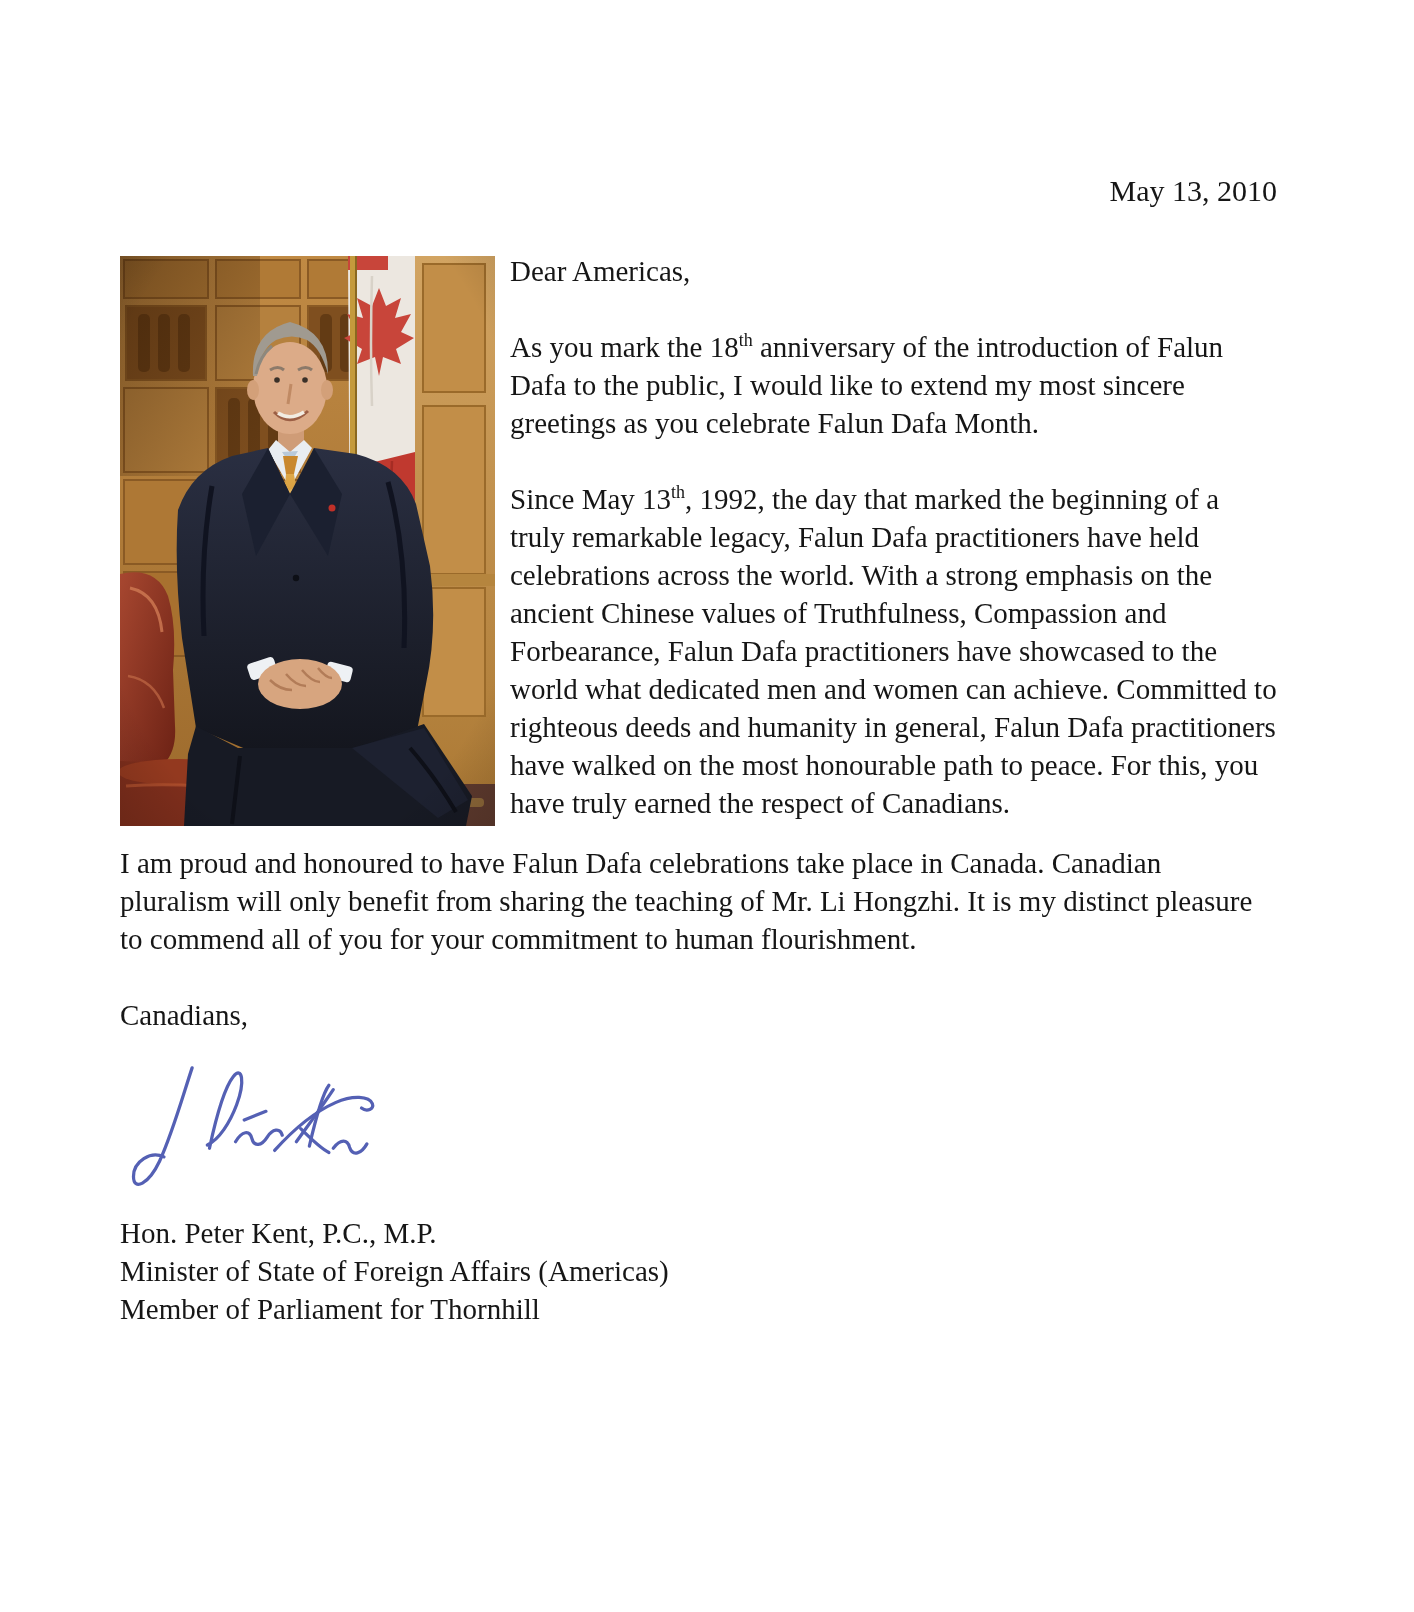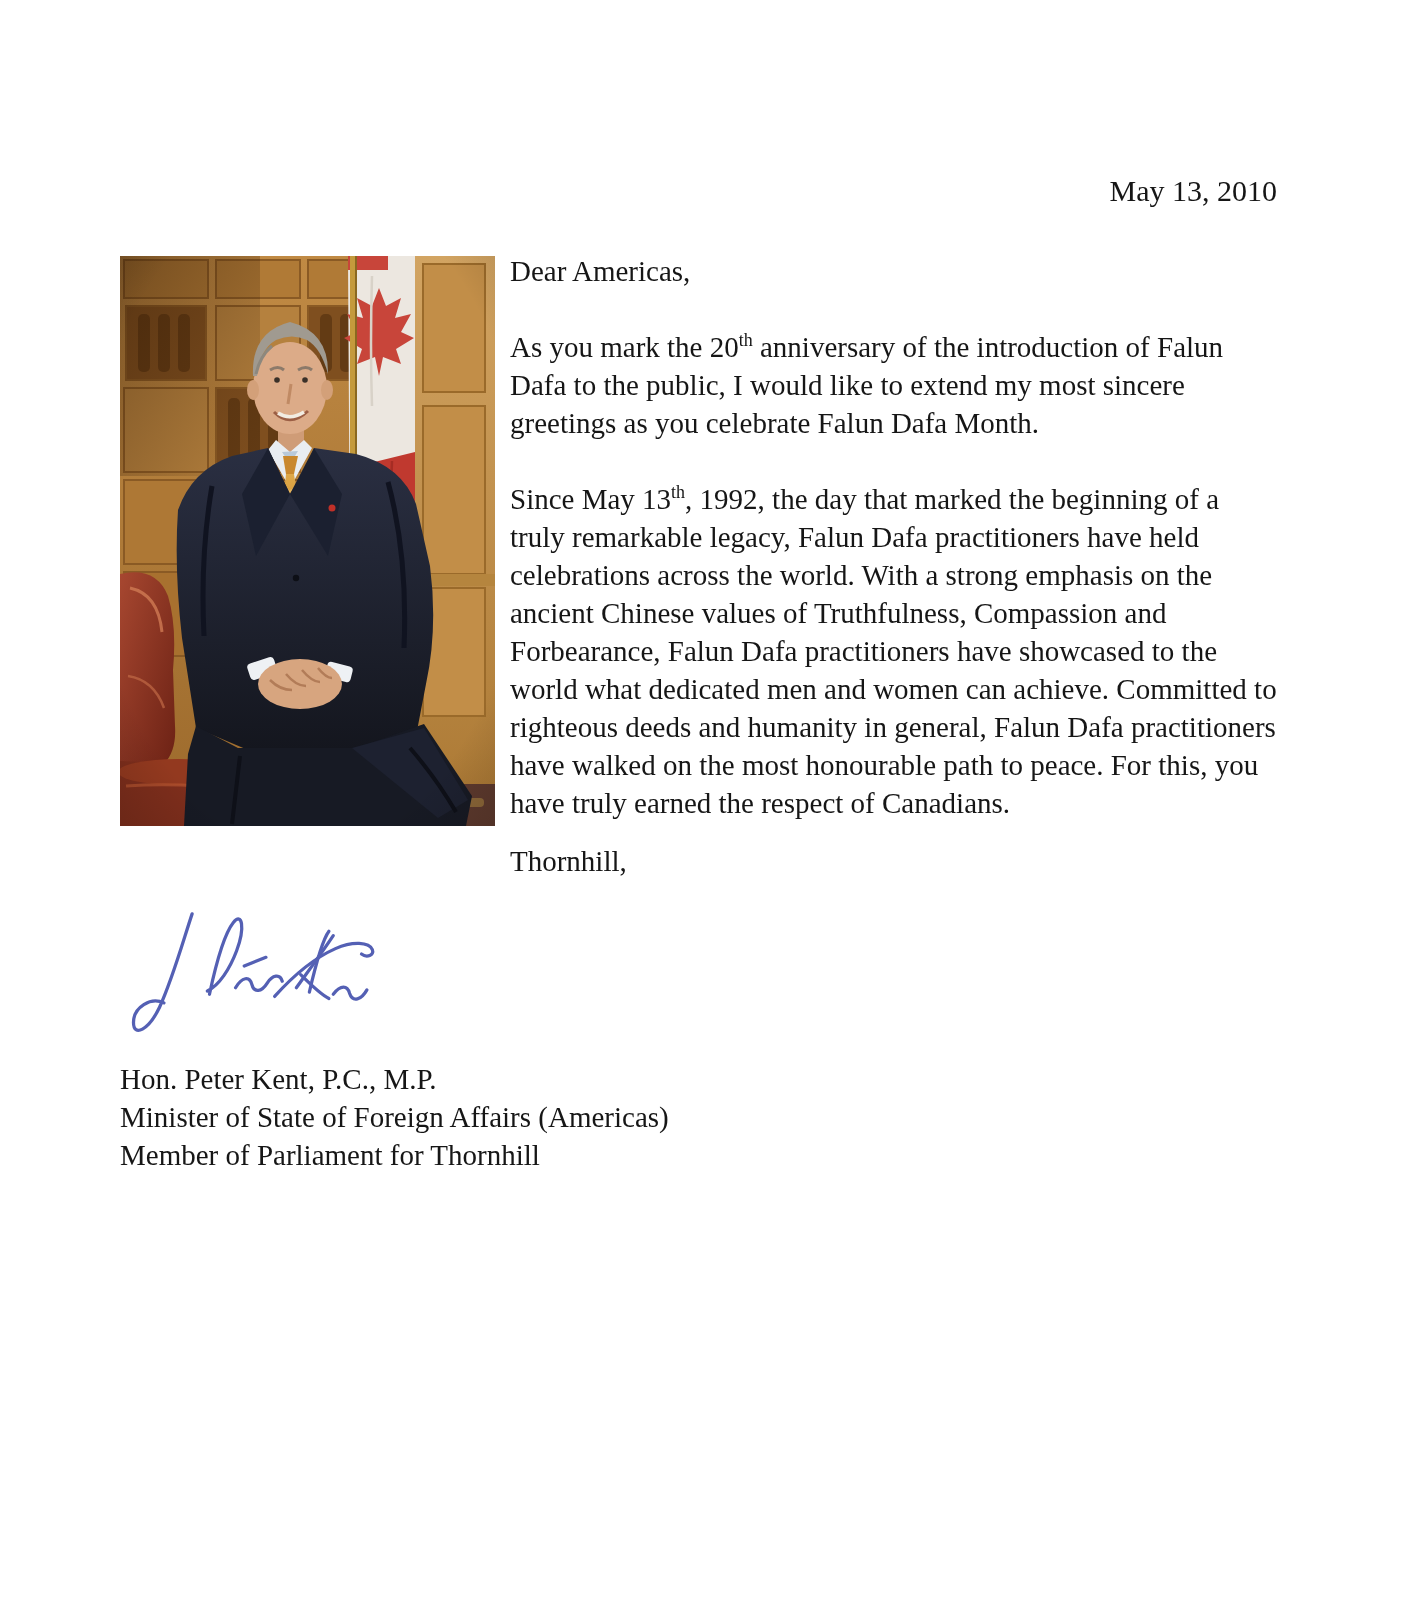--- a/index.html
+++ b/index.html
@@ -209,26 +209,27 @@
           <path d="M232,492 L304,472 L348,544 L318,562 Z" fill="#1d2130"></path>
           <path d="M120,500 Q116,534 112,568 M290,492 Q316,522 336,556" stroke="#0e1018" stroke-width="4" fill="none"></path>
         </g>
 
         <rect width="375" height="570" fill="url(#vig)"></rect>
       </svg>
     </figure>
 
     <p class="salutation">Dear Americas,</p>
 
-    <p class="body-par-1"><span>As you mark the 20</span><sup class="ord">th</sup><span> anniversary of the introduction of Falun Dafa to the public, I would like to extend my most sincere greetings as you celebrate Falun Dafa Month.</span></p>
+    <p class="body-par-1"><span>As you mark the 18</span><sup class="ord">th</sup><span> anniversary of the introduction of Falun Dafa to the public, I would like to extend my most sincere greetings as you celebrate Falun Dafa Month.</span></p>
 
     <p class="body-par-2"><span>Since May 13</span><sup class="ord">th</sup><span>, 1992, the day that marked the beginning of a truly remarkable legacy, Falun Dafa practitioners have held celebrations across the world. With a strong emphasis on the ancient Chinese values of Truthfulness, Compassion and Forbearance, Falun Dafa practitioners have showcased to the world what dedicated men and women can achieve. Committed to righteous deeds and humanity in general, Falun Dafa practitioners have walked on the most honourable path to peace. For this, you have truly earned the respect of Canadians.</span></p>
 
-
-    <p class="closing">Thornhill,</p>
+    <p class="fullwidth">I am proud and honoured to have Falun Dafa celebrations take place in Canada. Canadian pluralism will only benefit from sharing the teaching of Mr. Li Hongzhi. It is my distinct pleasure to commend all of you for your commitment to human flourishment.</p>
+
+    <p class="closing">Canadians,</p>
 
     <div class="signature-block">
       
       <svg width="260" height="152" viewBox="0 0 230 140" xmlns="http://www.w3.org/2000/svg" aria-hidden="true">
         <g fill="none" stroke="#4653ae" stroke-width="3" stroke-linecap="round" stroke-linejoin="round" opacity="0.92">
           <path d="M58,22 C50,46 40,82 28,108 C18,129 4,136 4,122 C4,108 20,98 32,104"></path>
           <path d="M74,96 C80,68 88,40 96,30 C104,20 107,34 99,56 C93,72 83,88 72,93"></path>
           <path d="M98,90 c6,-10 13,-11 15,-3 c2,8 9,7 14,-1 c5,-8 12,-9 14,-2"></path>
           <path d="M106,70 l20,-8"></path>
           <path d="M134,98 C152,78 172,62 190,54 C206,47 221,48 224,55 C226,60 219,63 214,59"></path>

